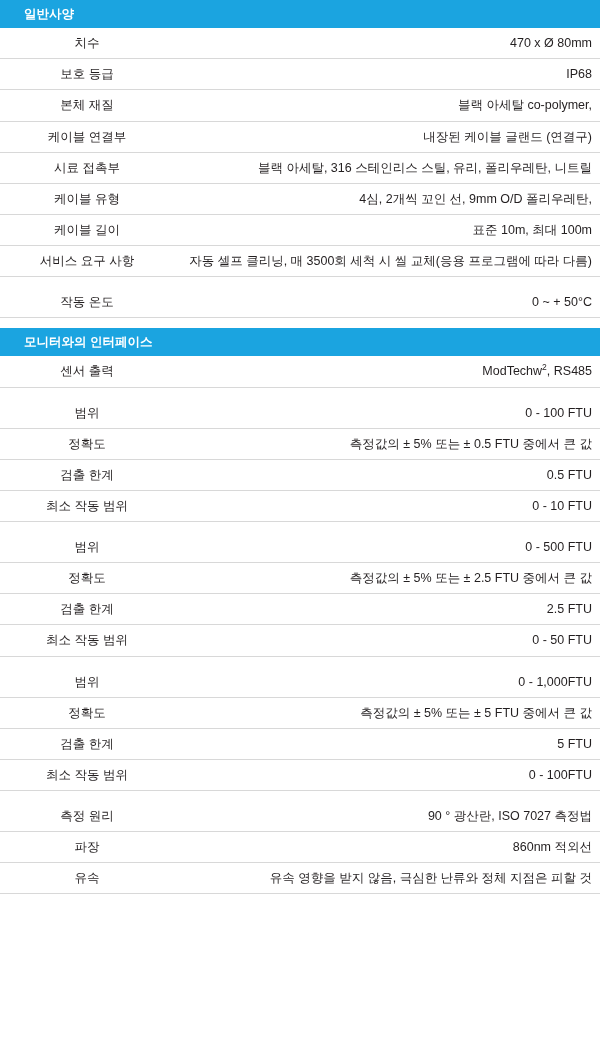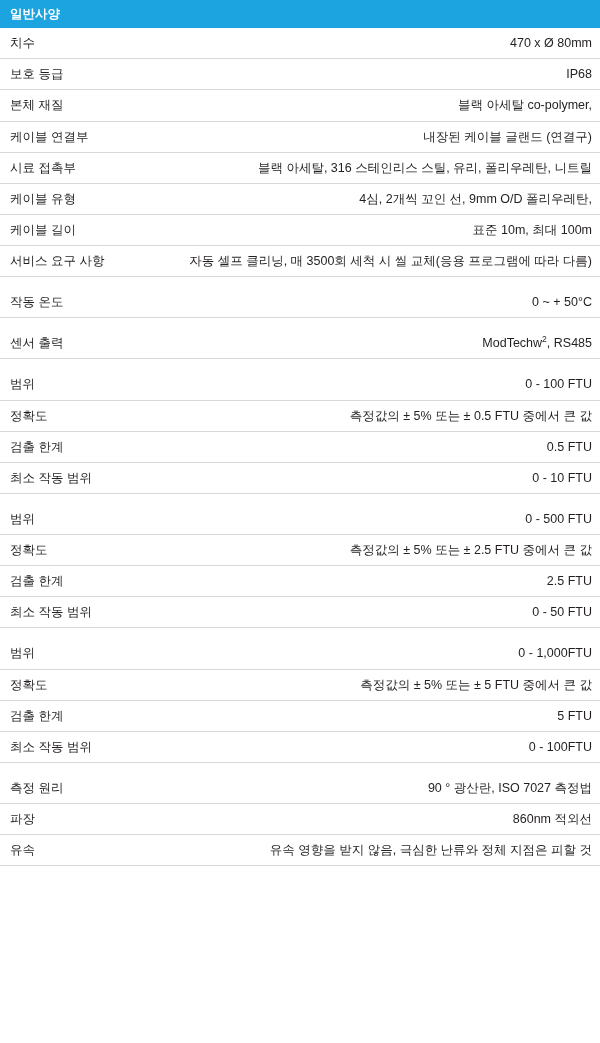--- a/index.html
+++ b/index.html
@@ -25,29 +25,30 @@
     line-height: 1.45;
   }
   .col-label { width: 172px; }
   .col-value { width: 428px; }
 
   tr.section td {
     background: #1ba4e0;
     color: #ffffff;
     font-weight: bold;
     font-size: 12.5px;
-    padding: 5px 8px 5px 10px;
+    padding: 5px 8px 5px 24px;
     border: none;
   }
   tr.row td {
     border-bottom: 1px solid #d8d8d8;
     background: #ffffff;
   }
   tr.row td.label {
     color: #231f20;
+    text-align: center;
   }
   tr.row td.value {
     color: #231f20;
     text-align: right;
   }
   tr.gap td {
     height: 10px;
     padding: 0;
     background: #ffffff;
     border: none;
@@ -110,20 +111,23 @@
 
     <tr class="row">
       <td class="label">작동 온도</td>
       <td class="value">0 ~ + 50°C</td>
     </tr>
 
     <tr class="gap">
         <td colspan="2"></td>
       </tr>
 
+    <tr class="section">
+      <td colspan="2">모니터와의 인터페이스</td>
+    </tr>
     <tr class="row">
       <td class="label">센서 출력</td>
       <td class="value"><span>ModTechw</span><sup>2</sup><span>, RS485</span></td>
     </tr>
 
     <tr class="gap">
         <td colspan="2"></td>
       </tr>
 
 

